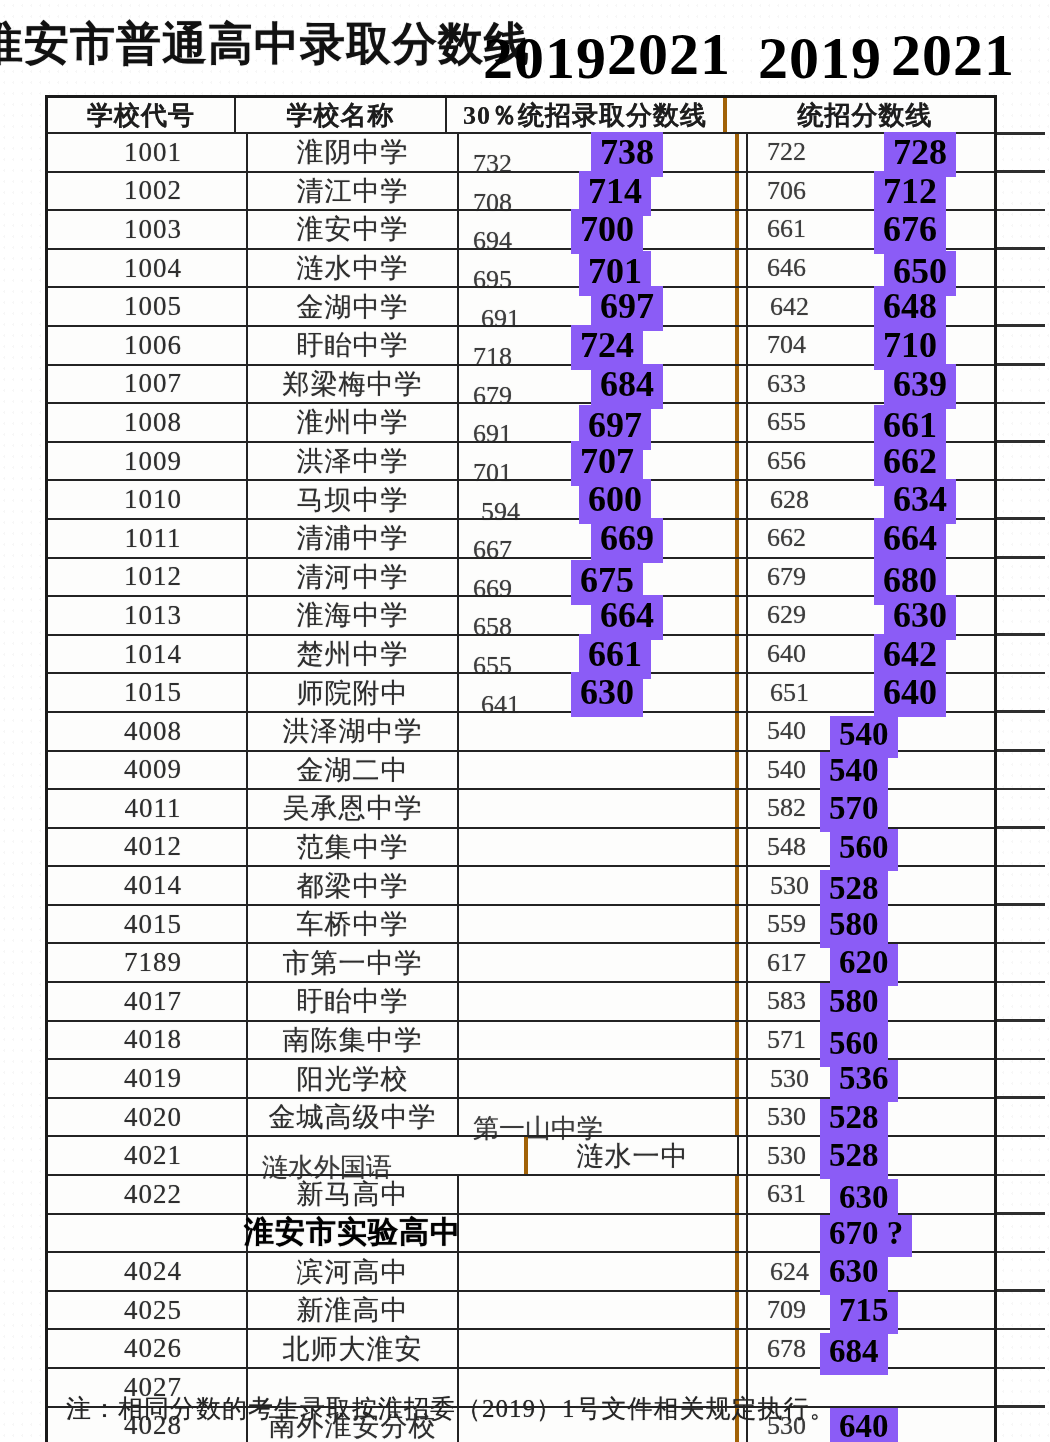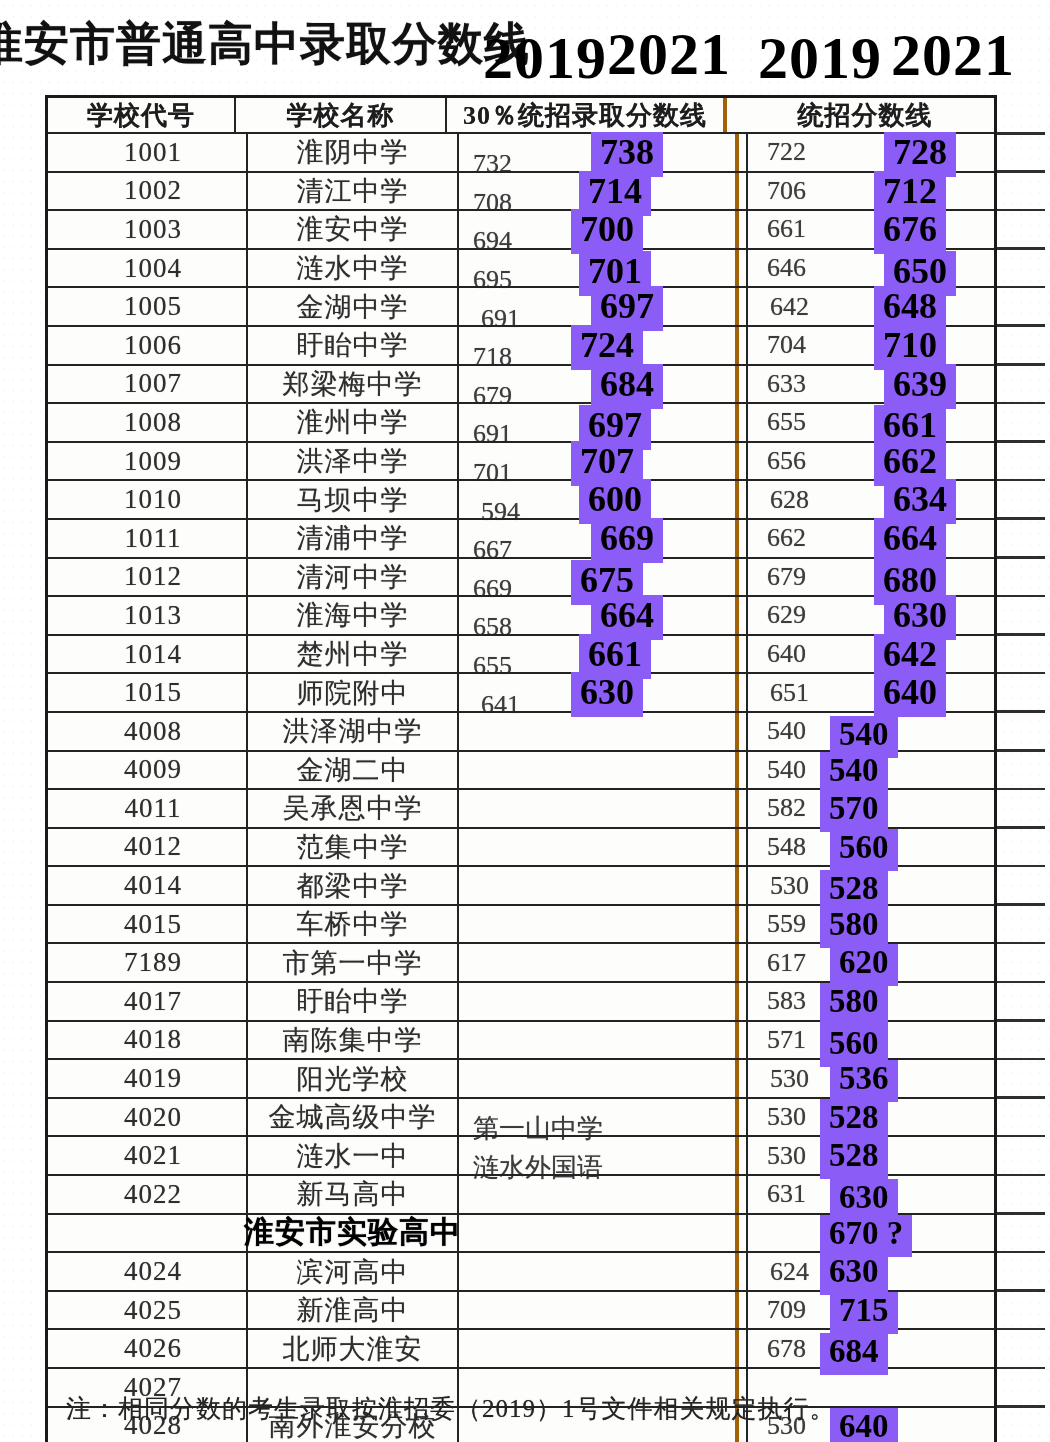--- a/index.html
+++ b/index.html
@@ -572,26 +572,26 @@
     <div class="cell c-uni">
       <span class="scan">530</span>
       <span class="annot">528</span>
     </div>
   </div>
 
   <div class="trow near">
     <div class="cell c-code">
       <span class="code-text">4021</span>
     </div>
+    <div class="cell c-s30">
+      <span class="scan">涟水外国语</span>
+
+    </div>
     <div class="cell c-name">
       <span class="name-text">涟水一中</span>
-    </div>
-    <div class="cell c-s30">
-      <span class="scan">涟水外国语</span>
-
     </div>
     <div class="vgap"></div>
     <div class="cell c-uni">
       <span class="scan">530</span>
       <span class="annot">528</span>
     </div>
   </div>
 
   <div class="trow near">
     <div class="cell c-code">

